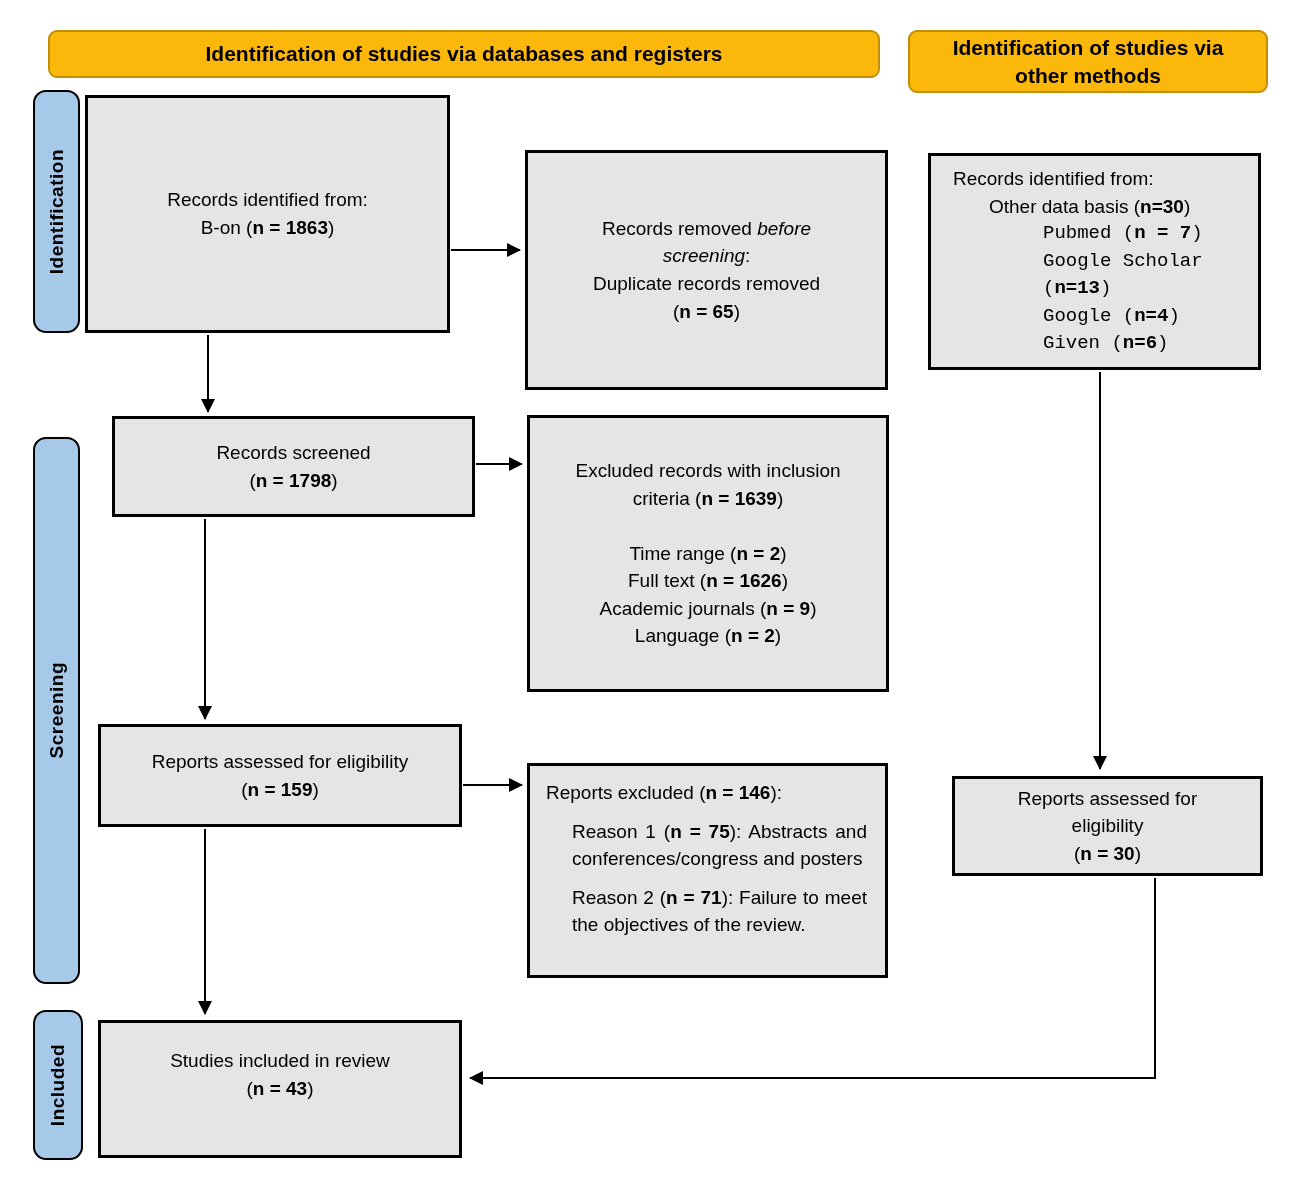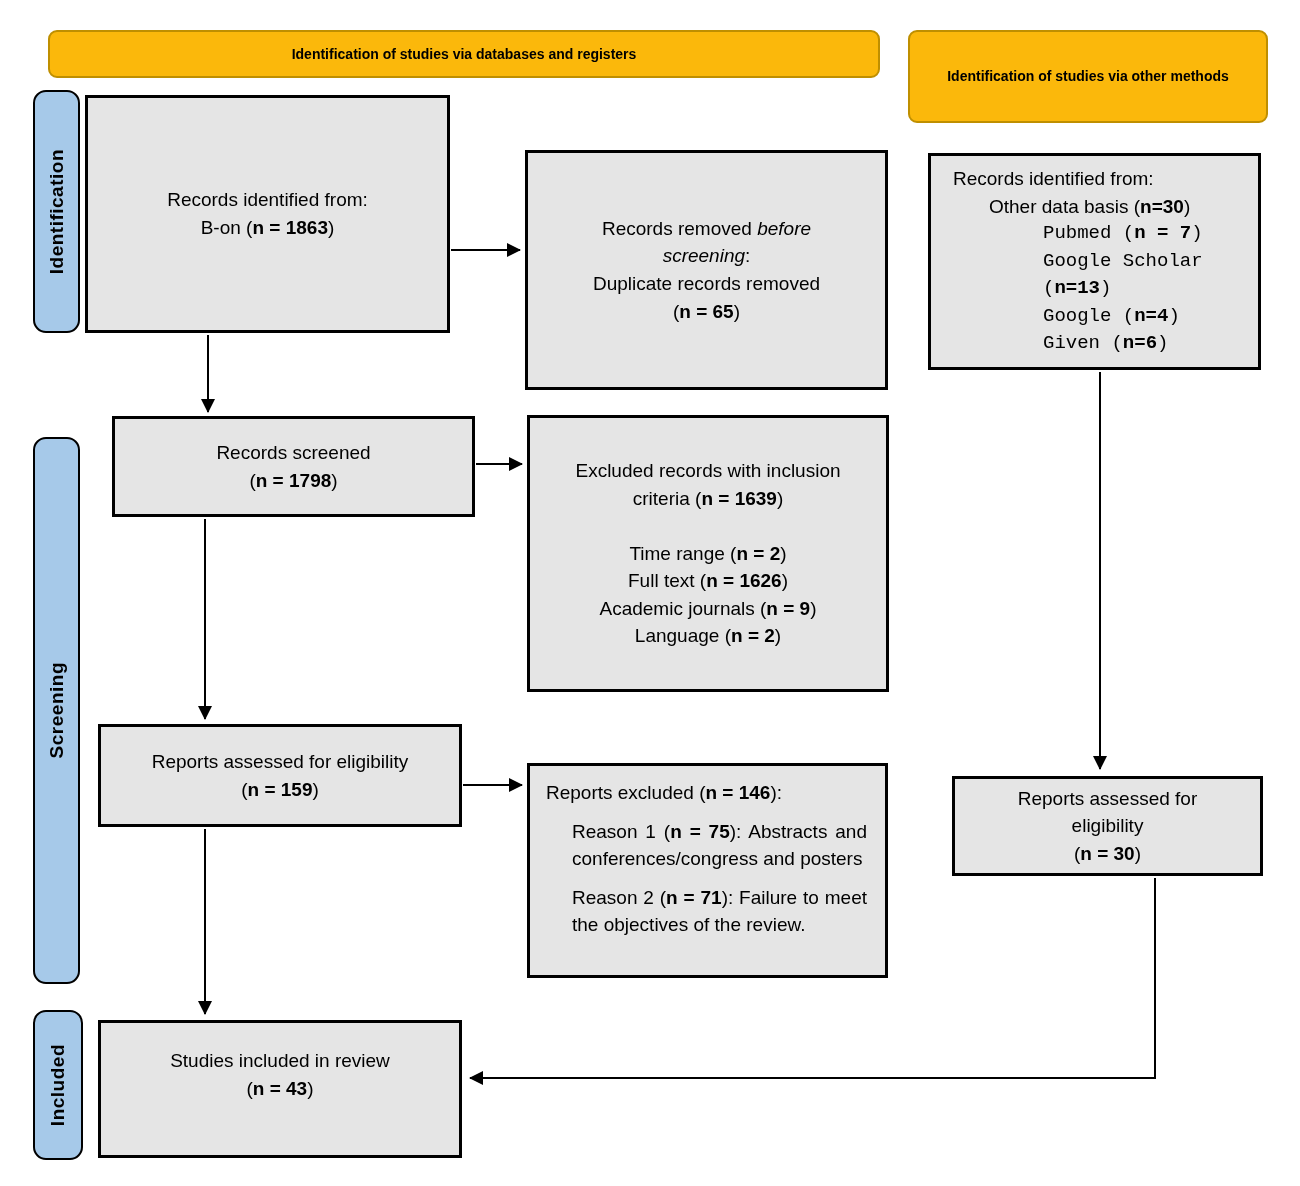--- a/index.html
+++ b/index.html
@@ -11,21 +11,21 @@
     color:#000;
     overflow:hidden;
   }
   .arrows{position:absolute;left:0;top:0;z-index:1;}
   .banner{
     position:absolute;z-index:2;
     background:var(--banner-fill,#FBB80B);
     border:2px solid var(--banner-border,#BF8F00);
     border-radius:9px;
     display:flex;align-items:center;justify-content:center;
-    font-weight:bold;font-size:14px;line-height:1.3;
+    font-weight:bold;font-size:21px;line-height:1.3;
     text-align:center;
     box-sizing:border-box;
     padding:0 14px;
   }
   .stage{
     position:absolute;z-index:2;
     background:var(--stage-fill,#A6C9E9);
     border:2.5px solid #000;
     border-radius:13px;
     display:flex;align-items:center;justify-content:center;
@@ -73,21 +73,21 @@
     <line x1="205" y1="519" x2="205" y2="719" stroke="#000" stroke-width="2" marker-end="url(#ah)"></line>
     <line x1="463" y1="785" x2="522" y2="785" stroke="#000" stroke-width="2" marker-end="url(#ah)"></line>
     <line x1="205" y1="829" x2="205" y2="1014" stroke="#000" stroke-width="2" marker-end="url(#ah)"></line>
     <line x1="1100" y1="372" x2="1100" y2="769" stroke="#000" stroke-width="2" marker-end="url(#ah)"></line>
     <path d="M1155,878 L1155,1078 L470,1078" fill="none" stroke="#000" stroke-width="2" marker-end="url(#ah)"></path>
   </svg>
 
   <div class="banner" style="left:48px;top:30px;width:832px;height:48px;">
     <span>Identification of studies via databases and registers</span>
   </div>
-  <div class="banner" style="left:908px;top:30px;width:360px;height:93px;">
+  <div class="banner" style="left:908px;top:30px;width:360px;height:63px;">
     <span>Identification of studies via other methods</span>
   </div>
 
   <div class="stage" style="left:33px;top:90px;width:47px;height:243px;">
     <span class="stage-text">Identification</span>
   </div>
   <div class="stage" style="left:33px;top:437px;width:47px;height:547px;">
     <span class="stage-text">Screening</span>
   </div>
   <div class="stage" style="left:33px;top:1010px;width:50px;height:150px;">

